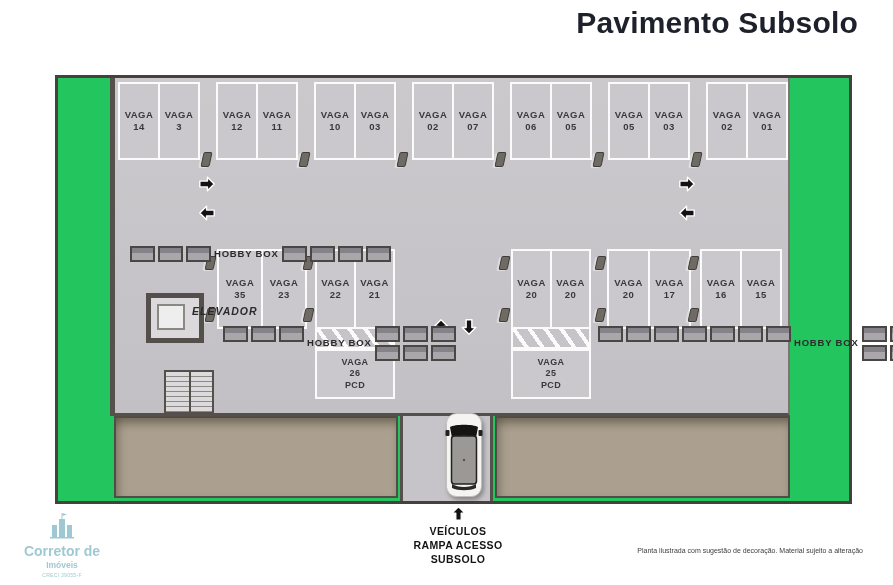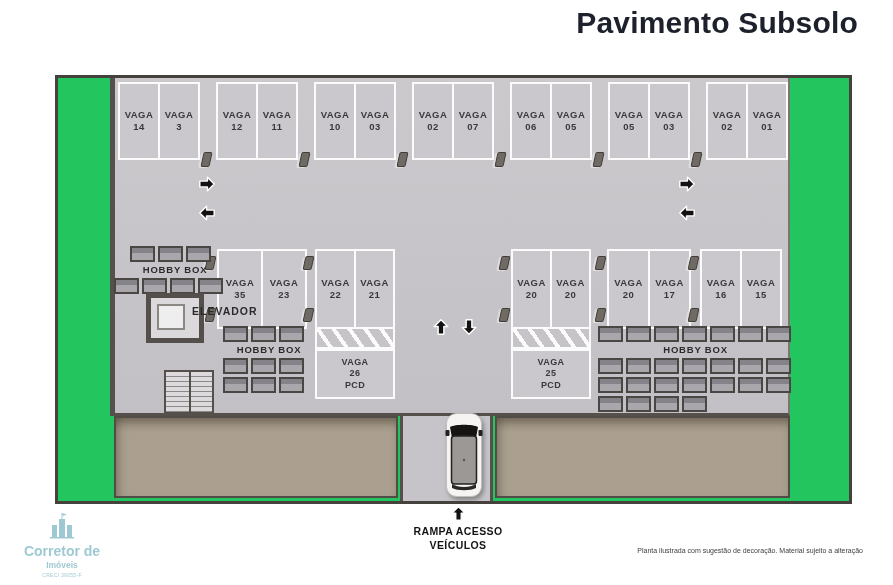--- a/index.html
+++ b/index.html
@@ -62,41 +62,41 @@
     background:repeating-linear-gradient(55deg,#c6c4c8 0 9px,#fbfbfc 9px 13px);
   }
   .hatch.h1{left:257px;width:80px;} .hatch.h2{left:453px;width:80px;}
   .pcd{
     position:absolute;top:271px;height:50px;border:2px solid #fbfbfc;background:#cac8cd;
     display:flex;flex-direction:column;align-items:center;justify-content:center;
   }
   .pcd.p1{left:257px;width:80px;} .pcd.p2{left:453px;width:80px;}
   .pcd span{font-size:9px;font-weight:bold;color:#3a383a;letter-spacing:.4px;line-height:1.25;}
   
-  .hobby{position:absolute;display:flex;flex-direction:column;gap:3px;align-items:flex-start;}
+  .hobby{position:absolute;display:flex;flex-direction:row;gap:3px;align-items:flex-start;}
   .hobby.left{left:56px;top:168px;width:122px;}
   .hobby.center{left:165px;top:248px;width:92px;}
   .hobby.right{left:540px;top:248px;width:195px;}
   .box-row{display:flex;gap:3px;}
   .box{
     width:25px;height:16px;border:2px solid #4a4644;
     background:linear-gradient(180deg,#86828a 0 45%,#a9a6ac 45%);
   }
   .hobby.left .box-row:first-of-type{margin-left:16px;}
   .hobby-label{
     font-size:9.5px;font-weight:bold;color:#2b2a2b;letter-spacing:.8px;align-self:center;
     line-height:1.1;white-space:nowrap;
   }
   
   .elevator{
     position:absolute;left:88px;top:215px;width:58px;height:50px;
     border:5px solid #544f4b;background:#dbd9dc;
   }
   .elevator .cab{position:absolute;left:6px;top:6px;width:28px;height:26px;background:#efeeef;border:2px solid #8b8783;}
-  .elevator-label{position:absolute;left:134px;top:227px;font-size:10.5px;font-weight:600;color:#2b2a2b;letter-spacing:1px;}
+  .elevator-label{position:absolute;left:134px;top:227px;font-size:10.5px;font-weight:600;color:#2b2a2b;letter-spacing:1px;font-style:italic;}
   .stairs{
     position:absolute;left:106px;top:292px;width:50px;height:44px;border:2px solid #544f4b;
     background:repeating-linear-gradient(180deg,#dcdadd 0 4px,#8d8985 4px 5px);
   }
   .stairs .rail{position:absolute;left:50%;top:0;width:2px;height:100%;background:#544f4b;}
   
   .arrs{position:absolute;display:flex;}
   .arrs.col{flex-direction:column;gap:11px;}
   .arrs.row{flex-direction:row;gap:10px;}
   .flow-left-pair{left:140px;top:97px;}
@@ -398,22 +398,23 @@
     <circle cx="19" cy="48" r="1.2" fill="#55524f"></circle>
   </svg>
 </div>
 
 <div class="entry">
   <svg class="arr" viewBox="0 0 20 20">
       <use href="#blockArrowUp"></use>
     </svg>
 </div>
 <div class="ramp-caption">
+  <div>VEÍCULOS</div>
   <div>RAMPA ACESSO</div>
-  <div>VEÍCULOS</div>
+  <div>SUBSOLO</div>
 </div>
 
 <div class="watermark">
   <svg width="30" height="28" viewBox="0 0 30 28">
     <g fill="#8fc0cb">
       <rect x="5" y="14" width="5" height="12"></rect>
       <rect x="12" y="8" width="6" height="18"></rect>
       <rect x="20" y="14" width="5" height="12"></rect>
       <rect x="14.5" y="2" width="1" height="6"></rect>
       <path d="M15.5 2 L20 3.5 L15.5 5 Z"></path>

